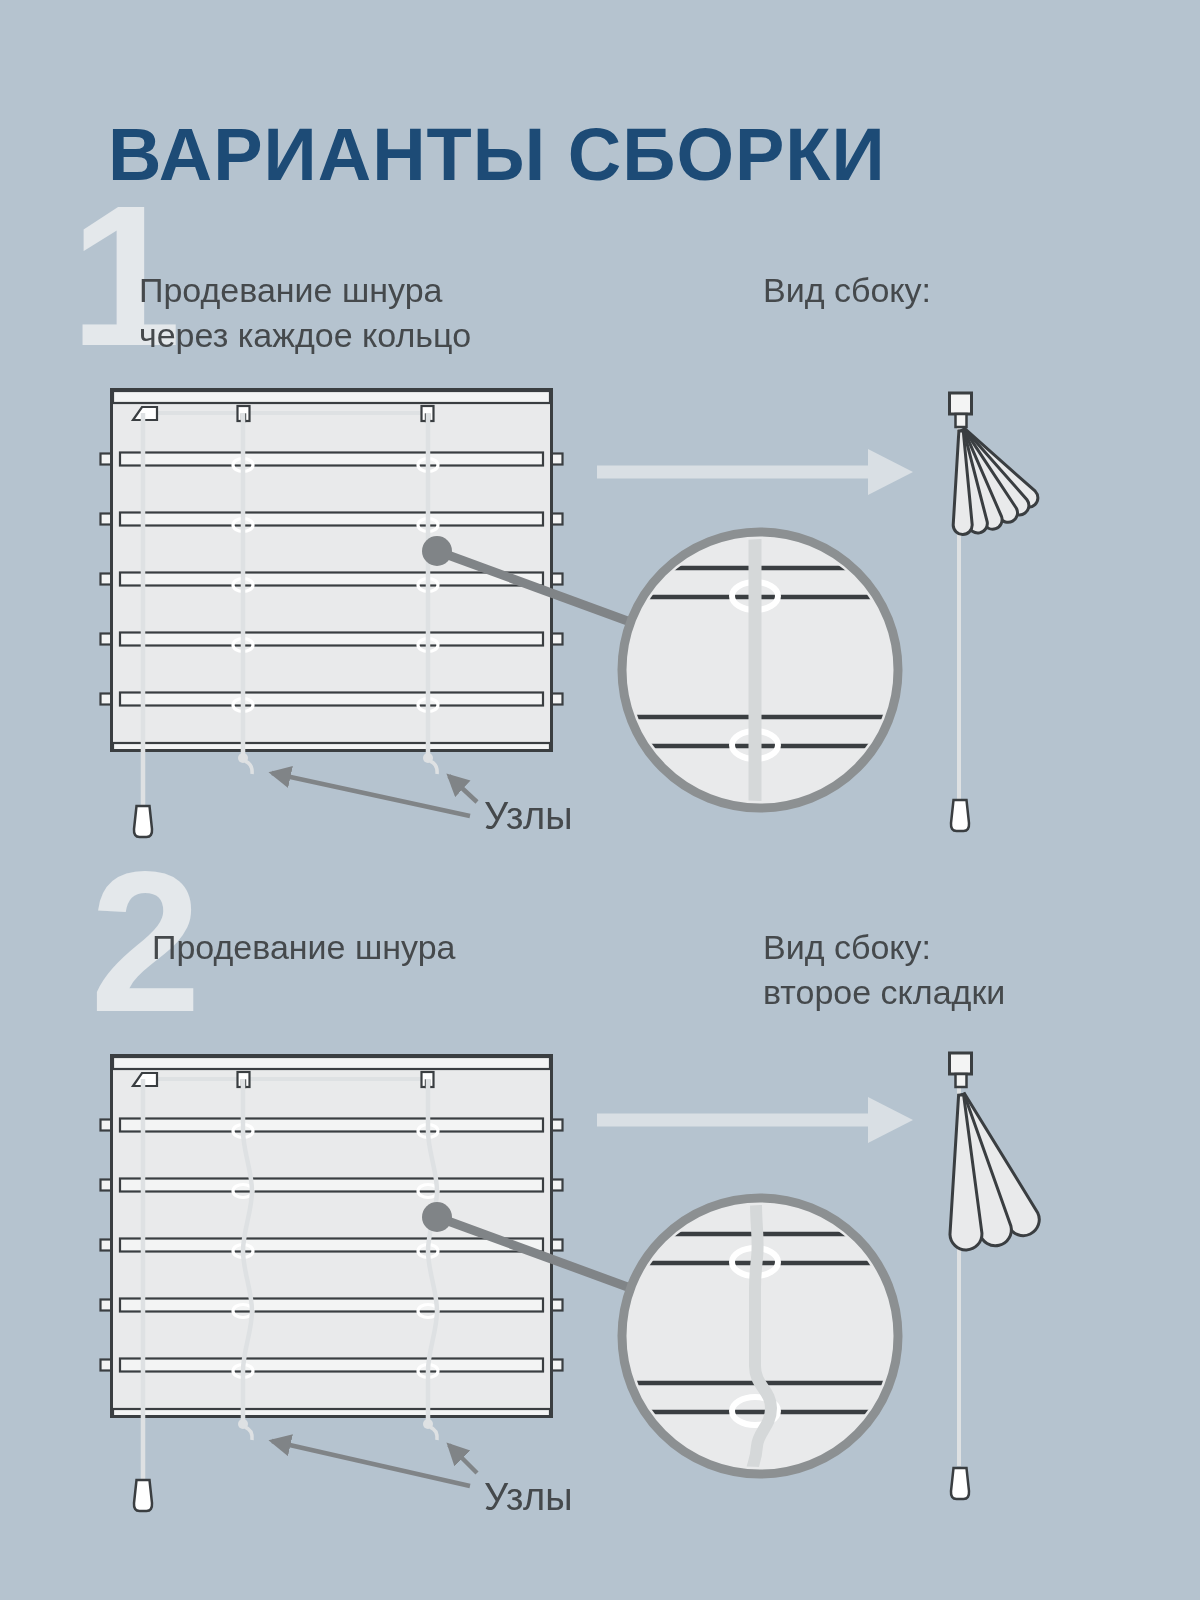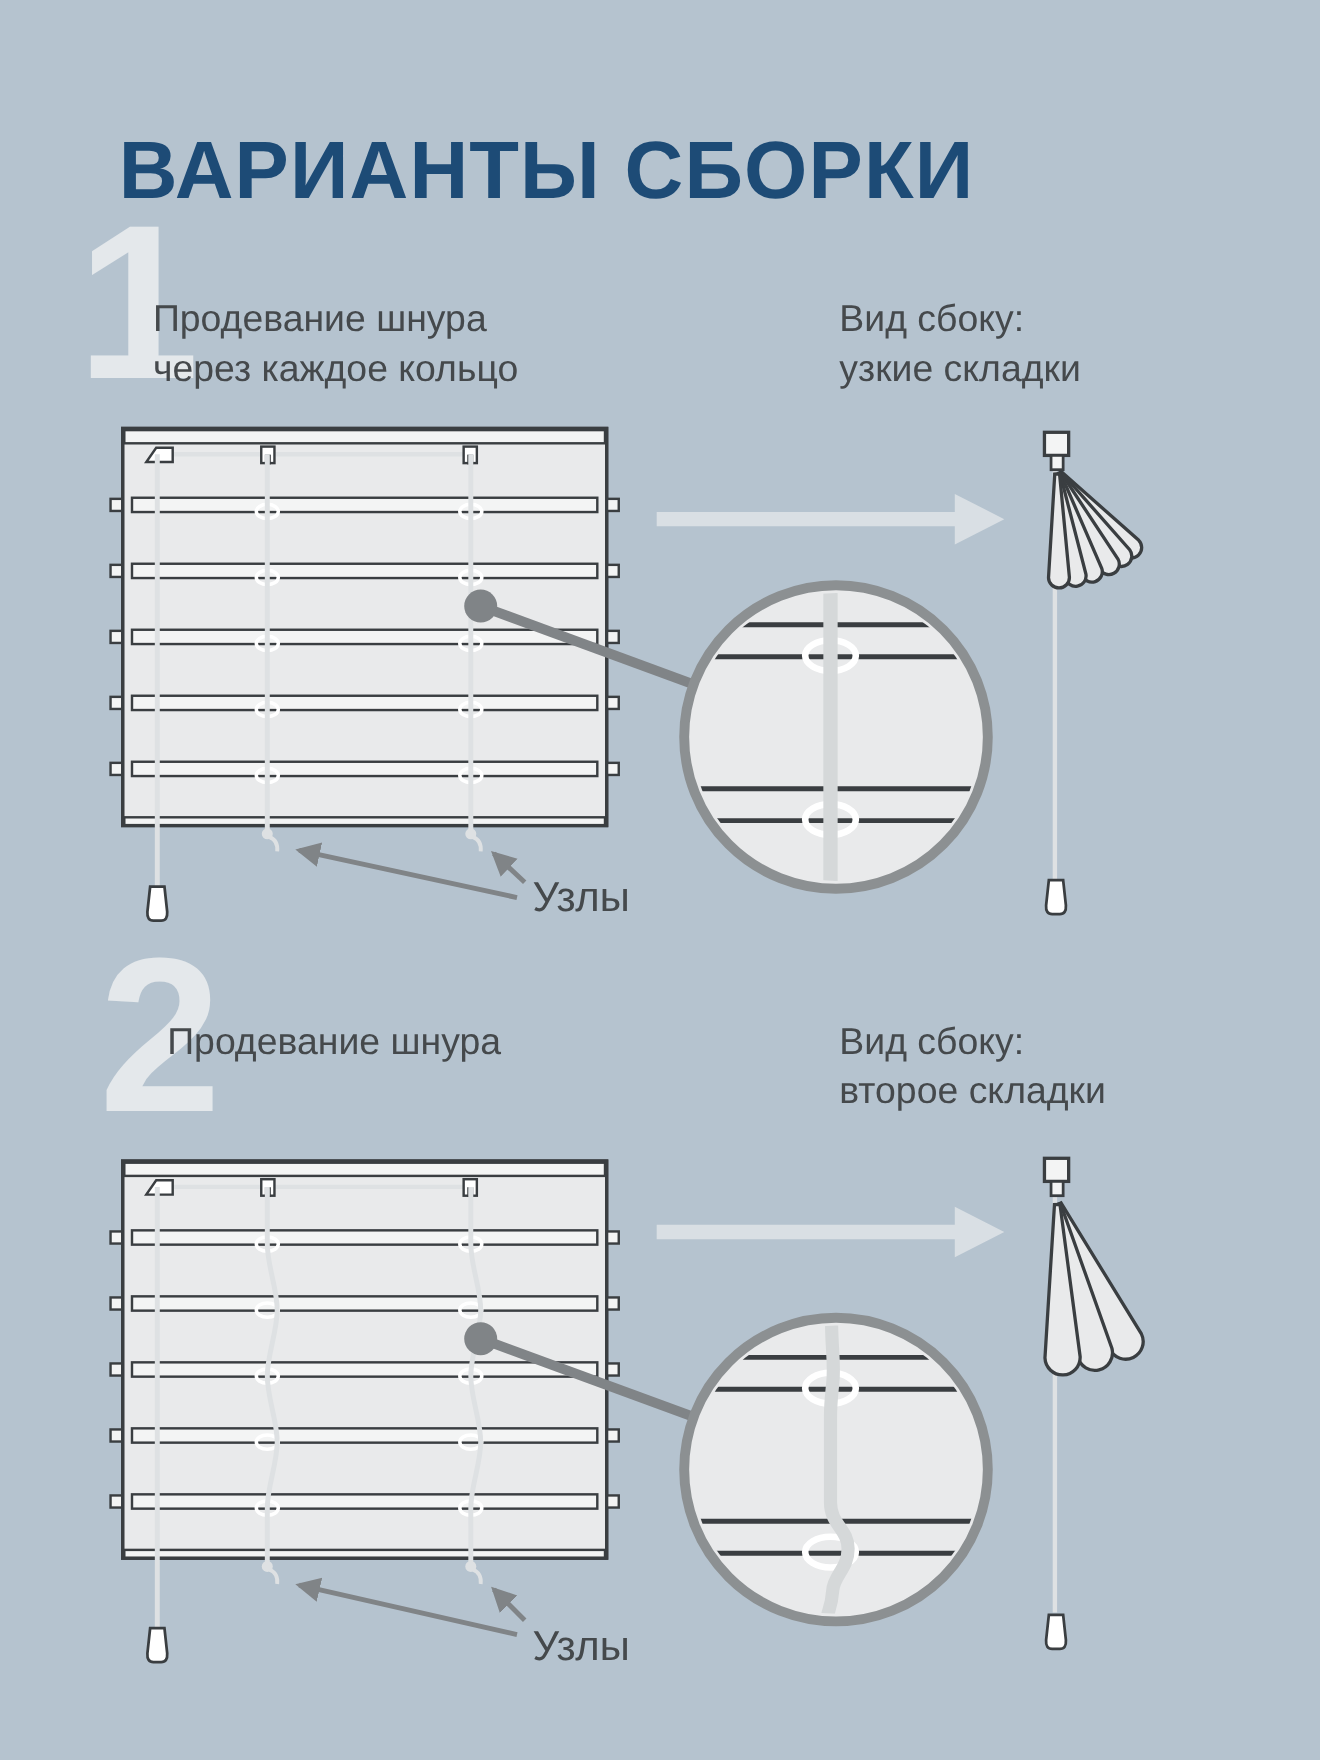--- a/index.html
+++ b/index.html
@@ -35,21 +35,20 @@
 
   <div class="title">ВАРИАНТЫ СБОРКИ</div>
 
   <div class="bignum num1">1</div>
   <div class="para p1l">
     <div>Продевание шнура</div>
     <div>через каждое кольцо</div>
   </div>
   <div class="para p1r">
     <div>Вид сбоку:</div>
-    <div>узкие складки</div>
   </div>
 
   <svg class="secsvg s1" viewBox="0 0 1200 520">
     <defs>
       <marker id="ah1" markerWidth="6" markerHeight="6" refX="4.2" refY="2.5" orient="auto">
         <path d="M0,0 L5,2.5 L0,5 Z" fill="#808487"></path>
       </marker>
       <clipPath id="mclip1">
           <circle cx="760" cy="300" r="131"></circle>
         </clipPath>

